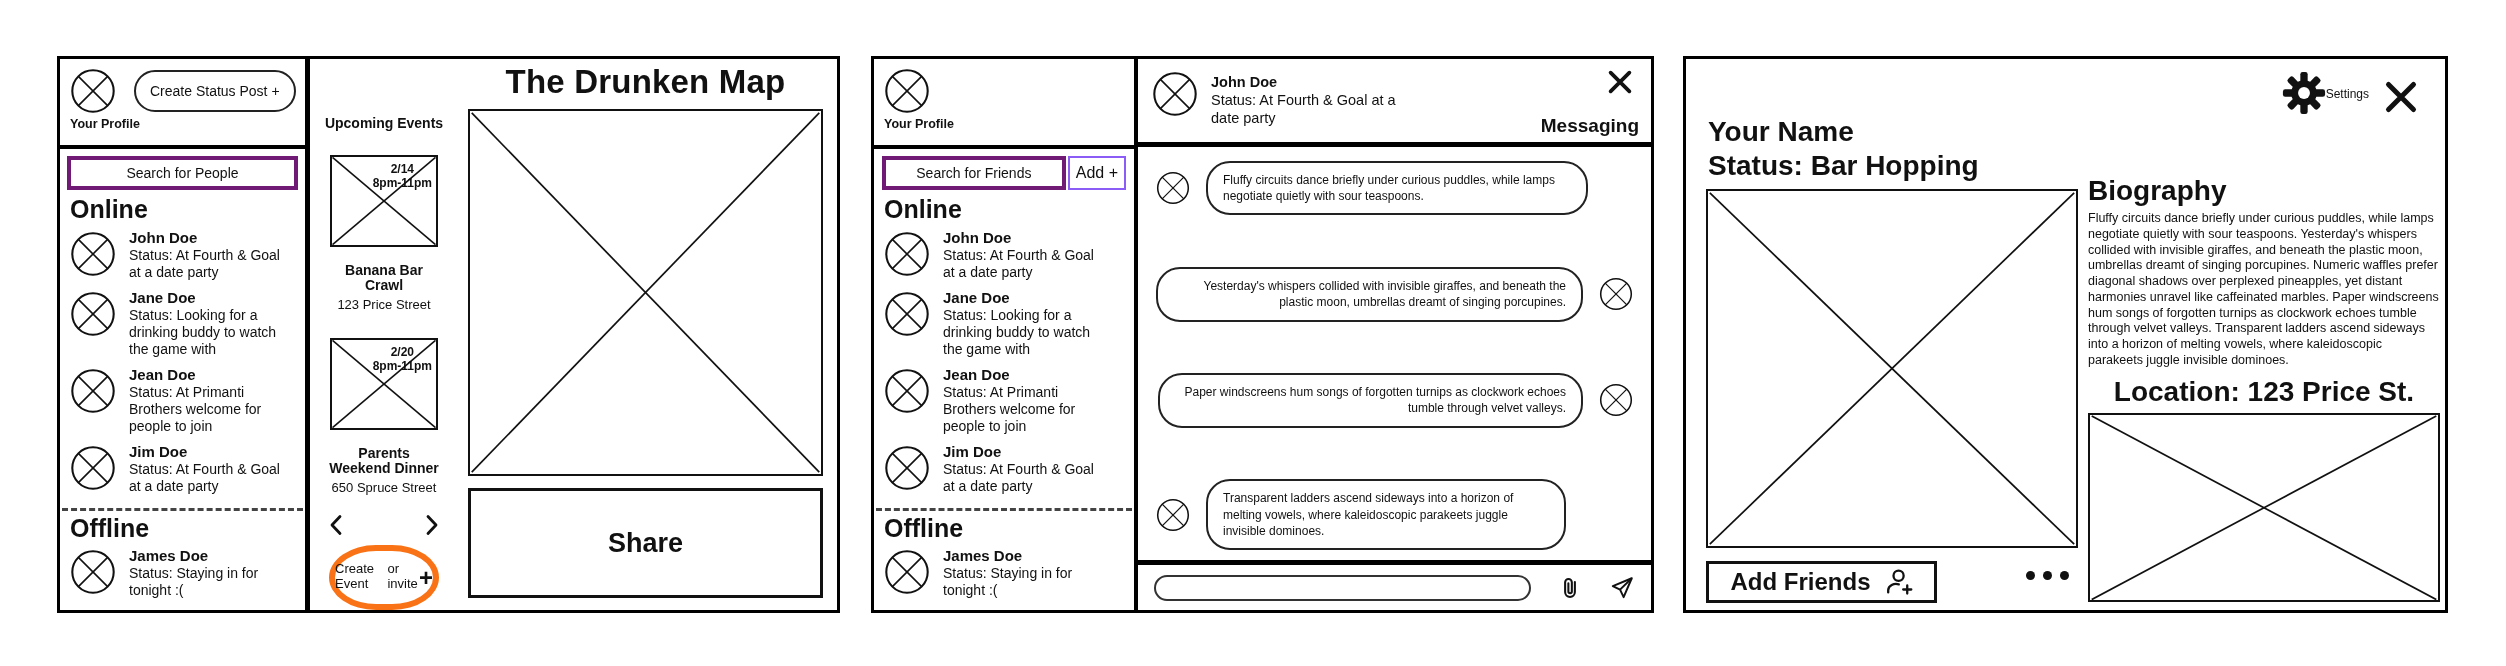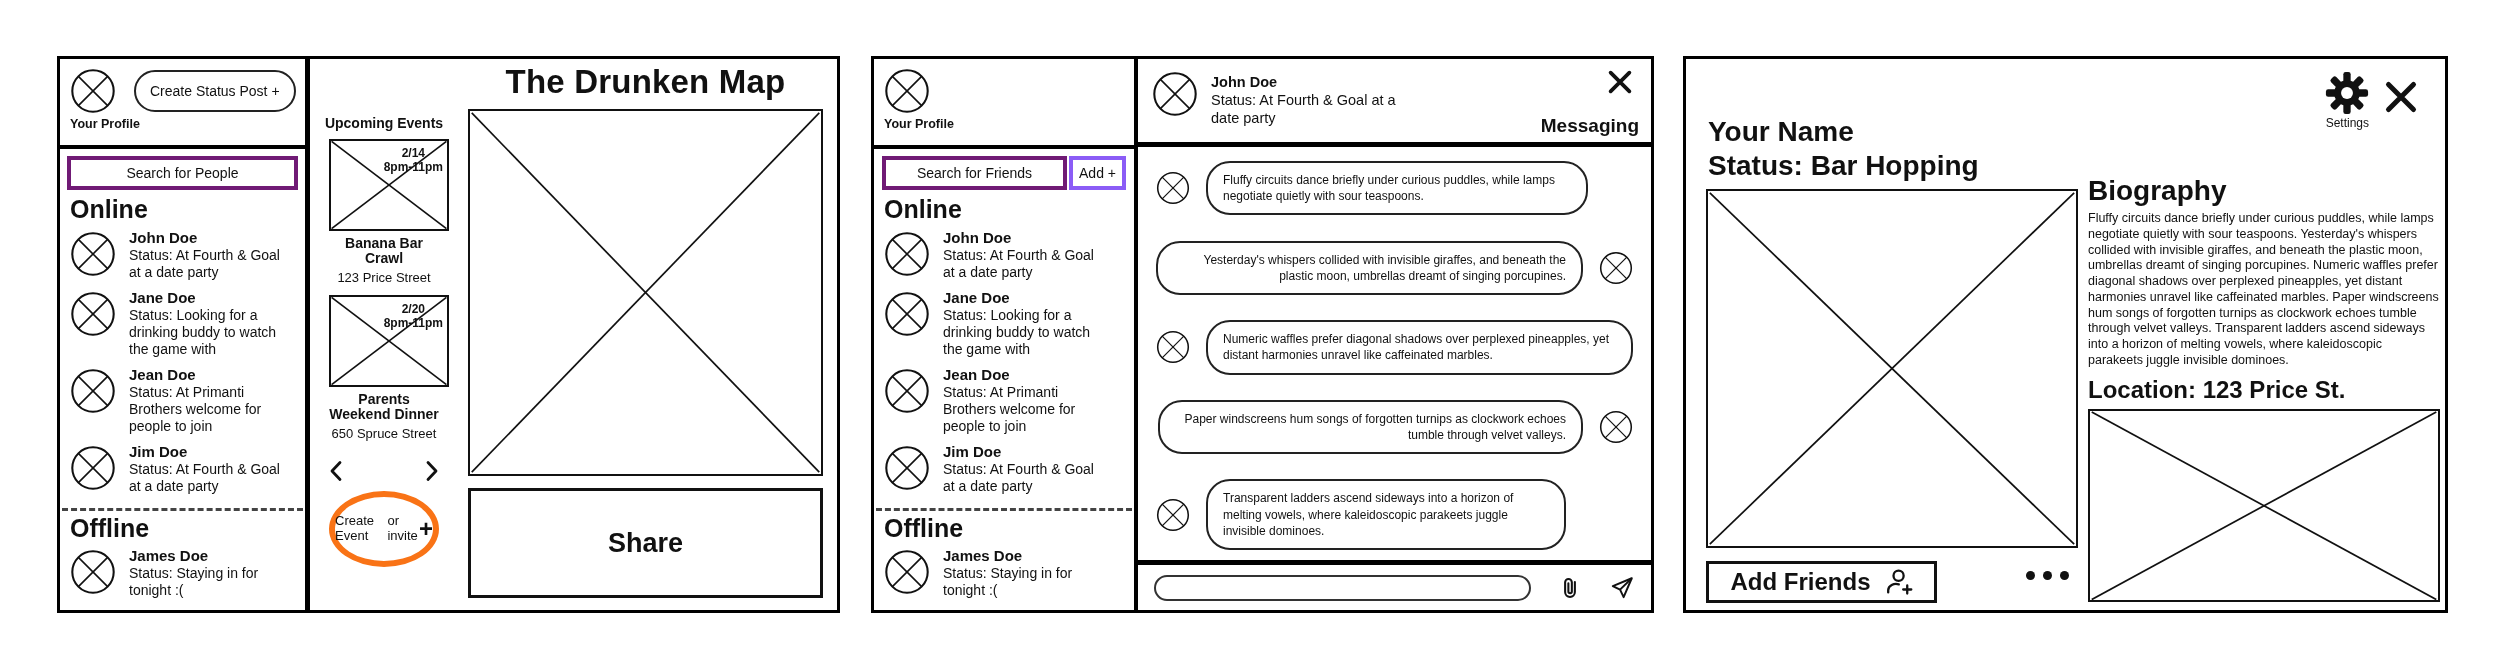--- a/index.html
+++ b/index.html
@@ -22,34 +22,34 @@
   .friends-col { flex:0 0 250px; border-right:5px solid #000; display:flex; flex-direction:column; overflow:hidden; }
   .p2 .friends-col { flex-basis:264px; border-right-width:4px; }
   .profile-box { position:relative; height:90px; border-bottom:4px solid #000; padding:9px 10px 0; flex:0 0 auto; }
   .avatar-lg { width:46px; height:46px; }
   .profile-label { font-size:12.5px; font-weight:bold; margin-top:3px; }
   .pill-btn { position:absolute; left:74px; top:11px; height:42px; display:flex; align-items:center;
               border:2px solid #222; border-radius:22px; padding:0 14px; font-size:14px; white-space:nowrap; background:#fff; }
   .search-box { margin:7px 7px 3px; border:4px solid #701a75; text-align:center; font-size:14px; padding:5px 2px; }
   .search-row { display:flex; gap:2px; margin:7px 8px 3px; align-items:stretch; }
   .search-row .search-box { flex:1; margin:0; }
-  .add-btn { border:4px solid #8b5cf6; font-size:14px; padding:5px 6px; white-space:nowrap; display:flex; align-items:center; }
+  .add-btn { border:2px solid #8b5cf6; font-size:16px; padding:5px 6px; white-space:nowrap; display:flex; align-items:center; }
   .sec-h { font-size:25px; font-weight:800; padding:2px 10px 0; line-height:1.15; }
   .friend { display:flex; gap:13px; padding:5px 10px 3px; align-items:flex-start; }
   .avatar-md { width:46px; height:46px; flex:0 0 46px; margin-top:2px; }
   .f-text { width:164px; }
   .f-name { font-size:15px; font-weight:bold; line-height:1.2; }
   .f-status { font-size:14px; line-height:1.22; }
   .dashed-div { border-top:3px dashed #444; margin:9px 2px 1px; }
 
   
   .events-col { flex:0 0 148px; display:flex; flex-direction:column; align-items:center; padding-top:56px; }
   .events-h { font-size:14px; font-weight:800; margin-bottom:8px; }
   .event-card { width:110px; text-align:center; margin-bottom:10px; }
-  .event-img { position:relative; width:120px; height:92px; border:2.5px solid #111; margin:0 auto; }
+  .event-img { position:relative; width:108px; height:92px; border:2.5px solid #111; margin:16px auto; }
   .event-img svg, .ph svg { position:absolute; inset:0; width:100%; height:100%; }
   .event-date { position:absolute; top:6px; right:4px; font-size:12px; font-weight:800; line-height:1.15; text-align:center; }
   .event-title { font-size:14px; font-weight:800; line-height:1.1; margin-top:5px; }
   .event-addr { font-size:13px; margin-top:3px; }
   .chev-row { display:flex; justify-content:space-between; width:118px; margin:6px 0 6px; }
   .chev-row svg { width:24px; height:28px; }
   .oval-btn { width:110px; height:76px; border:6px solid #f97316; border-radius:55px / 38px; display:flex; 
               align-items:center; justify-content:center; font-size:13px; line-height:1.15; background:#fff; }
   .oval-plus { font-size:24px; font-weight:bold; line-height:0.8; margin-top:1px; }
 
@@ -77,34 +77,34 @@
   .avatar-sm { width:34px; height:34px; flex:0 0 34px; }
   .bubble { border:2px solid #222; border-radius:24px; padding:9px 15px; font-size:12px; line-height:1.35; background:#fff; }
   .right .bubble { text-align:right; }
   .b1 { max-width:382px; } .b2 { max-width:440px; } .b3 { max-width:440px; } .b4 { max-width:425px; } .b5 { max-width:360px; }
   .msg-inputbar { flex:0 0 50px; border-top:5px solid #000; display:flex; align-items:center; gap:26px; padding:0 16px; }
   .msg-input { flex:1; max-width:380px; height:26px; border:2px solid #333; border-radius:14px; background:#fff; }
   .bar-icon { width:26px; height:26px; flex:0 0 auto; }
 
   
   .p3-name { position:absolute; left:22px; top:56px; font-size:28px; font-weight:800; line-height:1.2; }
-  .settings-wrap { position:absolute; right:76px; top:12px; display:flex; flex-direction:column; align-items:flex-end; }
+  .settings-wrap { position:absolute; right:76px; top:12px; display:flex; align-items:center; }
   .gear-ic { width:44px; height:44px; }
   .settings-label { font-size:12px; margin-top:1px; }
   .p3-close { position:absolute; right:24px; top:18px; width:40px; height:40px; }
   .p3-photo { position:absolute; left:20px; top:130px; width:372px; height:359px; }
   .p3-addfriends { position:absolute; left:20px; top:502px; width:231px; height:42px; border:3px solid #111;
                    display:flex; align-items:center; justify-content:center; gap:12px; font-size:24px; font-weight:800; background:#fff; }
   .pplus-ic { width:30px; height:28px; }
   .p3-dots { position:absolute; left:340px; top:512px; display:flex; gap:8px; }
   .p3-dots i { width:9px; height:9px; border-radius:50%; background:#111; }
   .p3-right { position:absolute; left:402px; top:116px; width:352px; bottom:8px; display:flex; flex-direction:column; }
   .bio-h { font-size:28px; font-weight:800; margin:0 0 4px; }
   .bio-p { font-size:12.5px; line-height:1.26; margin:0 0 7px; }
-  .loc-h { font-size:24px; font-weight:800; margin:0 0 5px; white-space:nowrap; }
+  .loc-h { font-size:28px; font-weight:800; margin:0 0 5px; white-space:nowrap;text-align:center; }
   .loc-img { flex:1; }
 </style>
 </head>
 <body>
 
 <svg width="0" height="0" style="position:absolute" aria-hidden="true">
   <defs>
     <symbol id="sym-avatar" viewBox="0 0 100 100">
       <circle cx="50" cy="50" r="45" fill="none" stroke="#111" stroke-width="4.5"></circle>
       <line x1="18.2" y1="18.2" x2="81.8" y2="81.8" stroke="#111" stroke-width="3.5"></line>
@@ -363,26 +363,20 @@
             <use href="#sym-avatar"></use>
           </svg>
         <div class="bubble b1">Fluffy circuits dance briefly under curious puddles, while lamps negotiate quietly with sour teaspoons.</div>
       </div>
       <div class="msg-row right">
         <div class="bubble b2">Yesterday's whispers collided with invisible giraffes, and beneath the plastic moon, umbrellas dreamt of singing porcupines.</div>
         <svg class="ic avatar-sm">
             <use href="#sym-avatar"></use>
           </svg>
       </div>
-      <div class="msg-row left">
-        <svg class="ic avatar-sm">
-            <use href="#sym-avatar"></use>
-          </svg>
-        <div class="bubble b3">Numeric waffles prefer diagonal shadows over perplexed pineapples, yet distant harmonies unravel like caffeinated marbles.</div>
-      </div>
       <div class="msg-row right">
         <div class="bubble b4">Paper windscreens hum songs of forgotten turnips as clockwork echoes tumble through velvet valleys.</div>
         <svg class="ic avatar-sm">
             <use href="#sym-avatar"></use>
           </svg>
       </div>
       <div class="msg-row left">
         <svg class="ic avatar-sm">
             <use href="#sym-avatar"></use>
           </svg>

